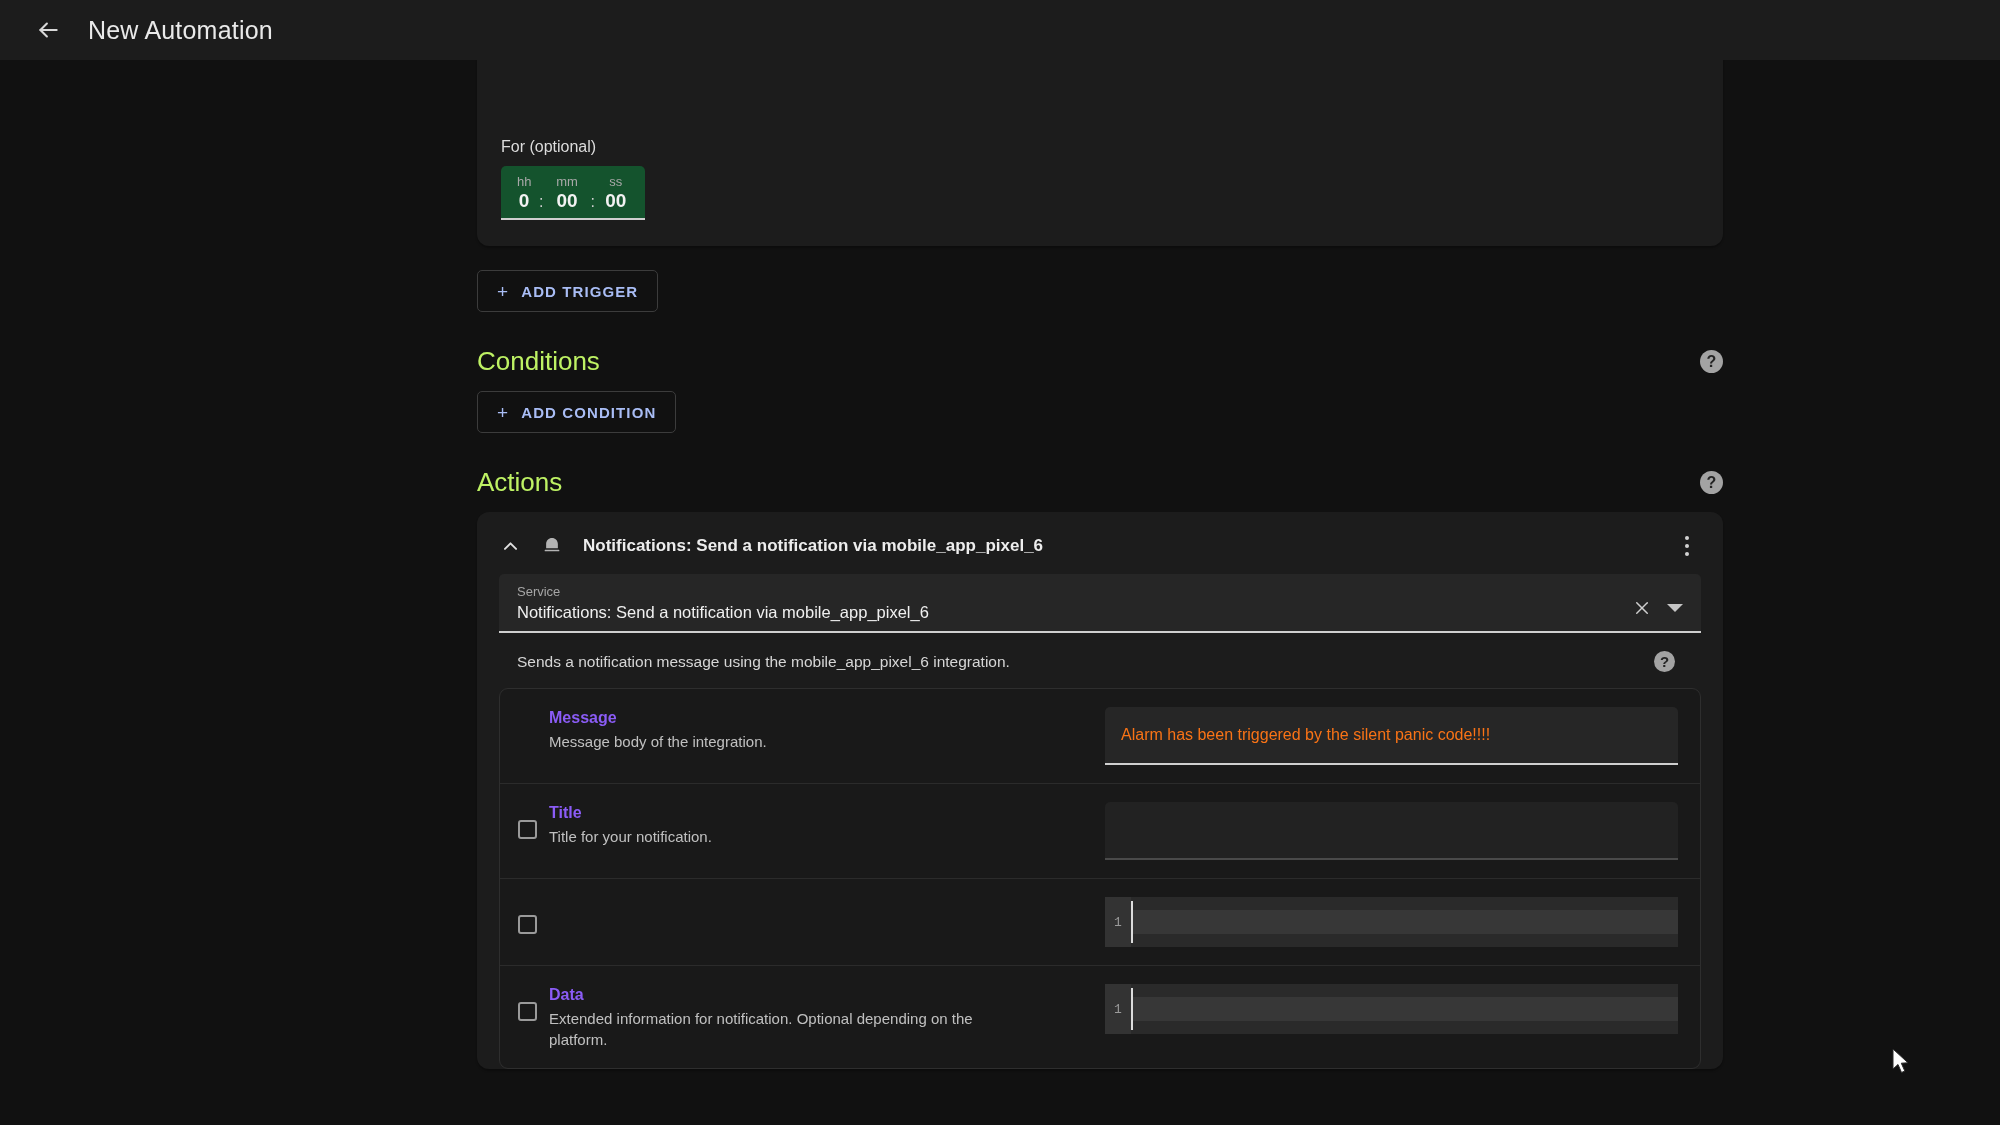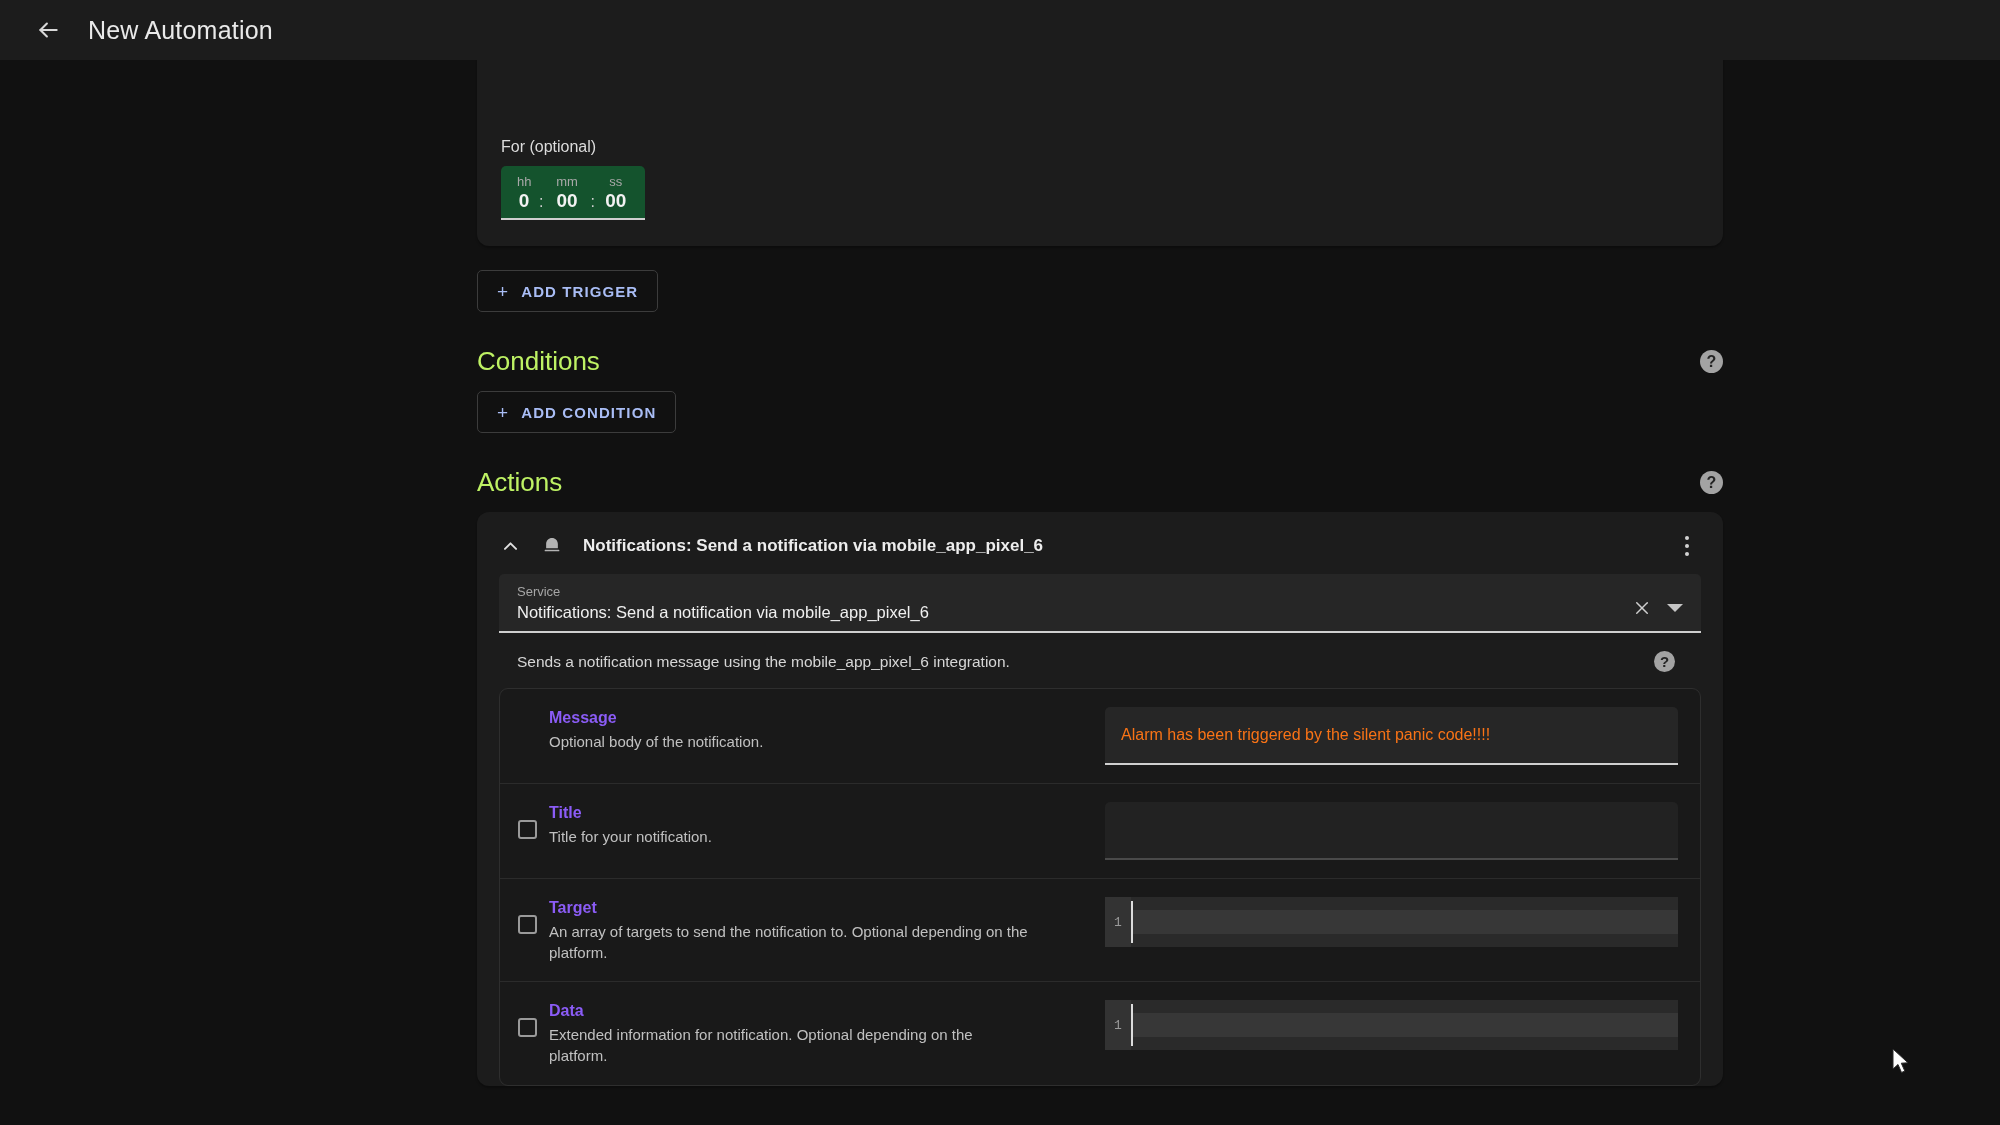--- a/index.html
+++ b/index.html
@@ -455,44 +455,40 @@
         <span>Sends a notification message using the mobile_app_pixel_6 integration.</span>
         <span class="help-icon small">?</span>
       </div>
 
       <div class="fields-card">
 
         <div class="field-row">
           <div class="chk-spacer"></div>
           <div class="field-texts">
             <div class="ft-name">Message</div>
-            <div class="ft-desc">Optional body of the notification.</div>
+            <div class="ft-desc">Message body of the integration.</div>
           </div>
           <div class="field-control">
             <div class="text-input">Alarm has been triggered by the silent panic code!!!!</div>
           </div>
         </div>
 
         <div class="field-row">
           <div class="chk"></div>
           <div class="field-texts">
             <div class="ft-name">Title</div>
             <div class="ft-desc">Title for your notification.</div>
           </div>
           <div class="field-control">
             <div class="text-input empty"></div>
           </div>
         </div>
 
         <div class="field-row">
           <div class="chk"></div>
-          <div class="field-texts">
-            <div class="ft-name">Target</div>
-            <div class="ft-desc">An array of targets to send the notification to. Optional depending on the platform.</div>
-          </div>
           <div class="field-control">
             <div class="code-editor">
               <div class="gutter">1</div>
               <div class="code-area">
                 <div class="active-line"></div>
                 <div class="caret"></div>
               </div>
             </div>
           </div>
         </div>

